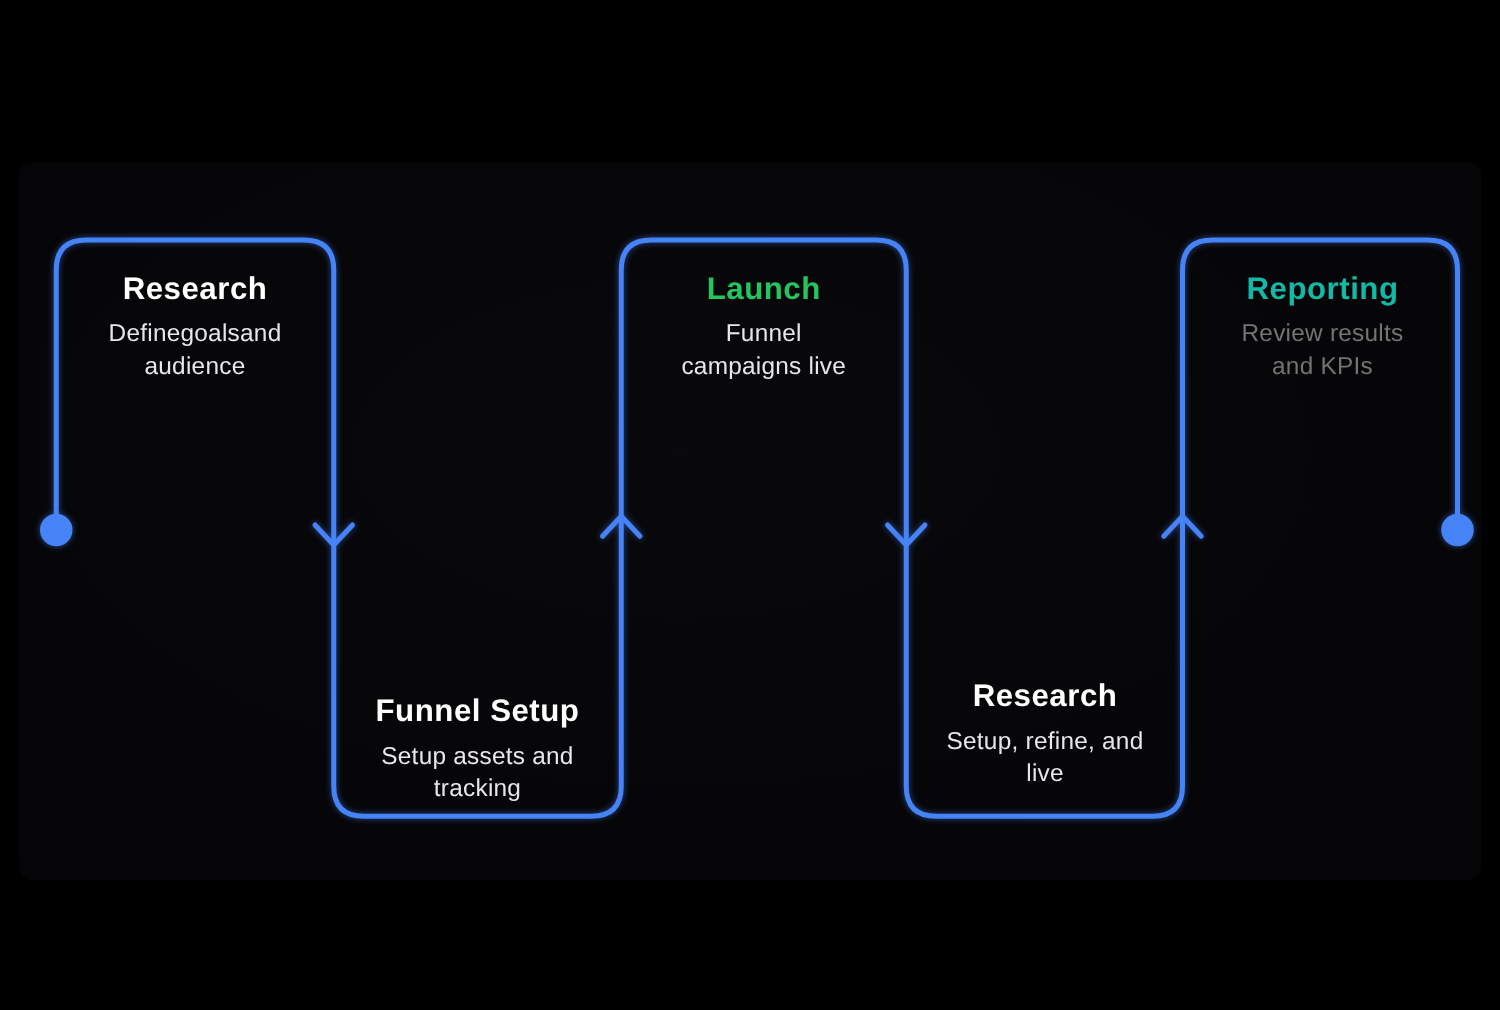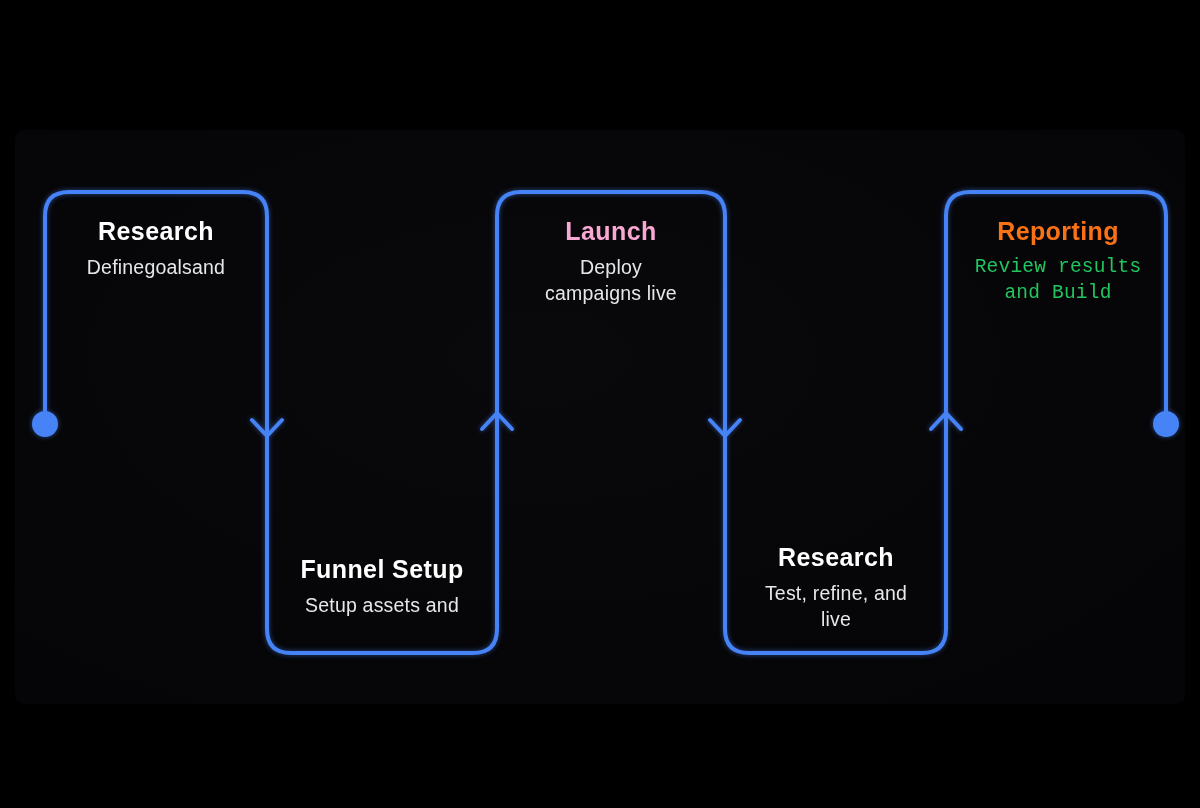--- a/index.html
+++ b/index.html
@@ -78,47 +78,49 @@
     <path class="flow-stroke" d="M 931 429 L 946 413 L 961 429" fill="none" stroke-width="4" stroke-linecap="round" stroke-linejoin="round" stroke="#4583F6"></path>
 
     <circle class="flow-fill" cx="45" cy="424" r="13" fill="#4583F6"></circle>
     <circle class="flow-fill" cx="1166" cy="424" r="13" fill="#4583F6"></circle>
   </svg>
 
   <div class="stage" id="stage-research">
     <div class="stage-title" style="color: rgb(255, 255, 255);">Research</div>
     <div class="stage-sub" style="color: rgb(229, 231, 234);">
       <span>Definegoalsand</span>
+      <span>audience</span>
     </div>
   </div>
 
   <div class="stage" id="stage-funnel">
     <div class="stage-title" style="color: rgb(255, 255, 255); margin-top: 12px;">Funnel Setup</div>
     <div class="stage-sub" style="color: rgb(229, 231, 234);">
       <span>Setup assets and</span>
+      <span>tracking</span>
     </div>
   </div>
 
   <div class="stage" id="stage-launch">
-    <div class="stage-title" style="color: #f9a8d4;">Launch</div>
+    <div class="stage-title" style="color: #22c55e;">Launch</div>
     <div class="stage-sub" style="color: rgb(229, 231, 234);">
-      <span>Deploy</span>
+      <span>Funnel</span>
       <span>campaigns live</span>
     </div>
   </div>
 
   <div class="stage" id="stage-optimize">
     <div class="stage-title" style="color: rgb(255, 255, 255);">Research</div>
     <div class="stage-sub" style="color: rgb(229, 231, 234);">
-      <span>Test, refine, and</span>
+      <span>Setup, refine, and</span>
       <span>live</span>
     </div>
   </div>
 
   <div class="stage" id="stage-reporting">
-    <div class="stage-title" style="color: #f97316;">Reporting</div>
-    <div class="stage-sub" style="color: #22c55e; font-family: Liberation Mono, monospace;">
+    <div class="stage-title" style="color: #14b8a6;">Reporting</div>
+    <div class="stage-sub" style="color: #737373;">
       <span>Review results</span>
-      <span>and Build</span>
+      <span>and KPIs</span>
     </div>
   </div>
 
 </div>
 
 </body></html>

